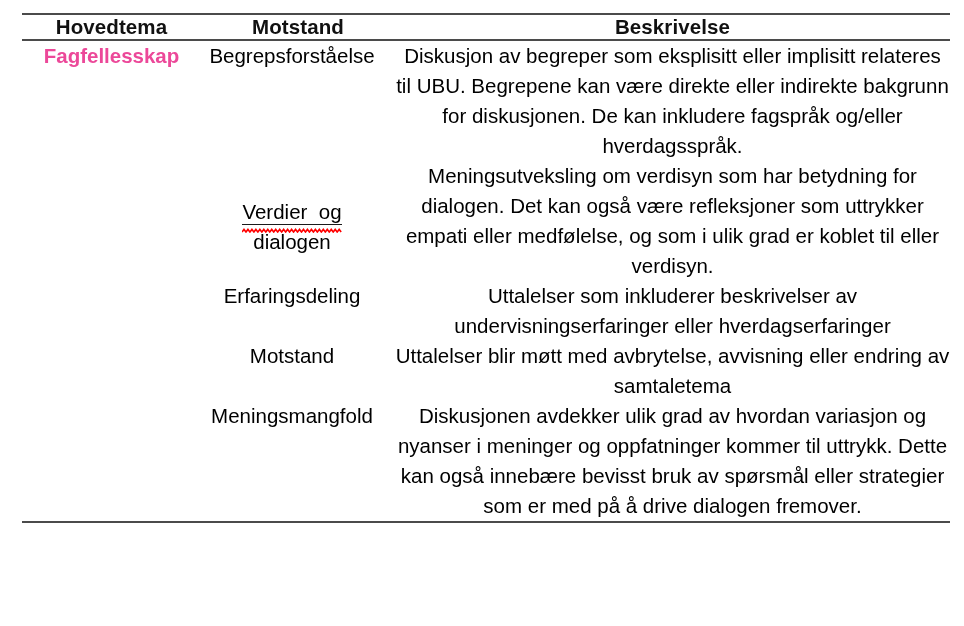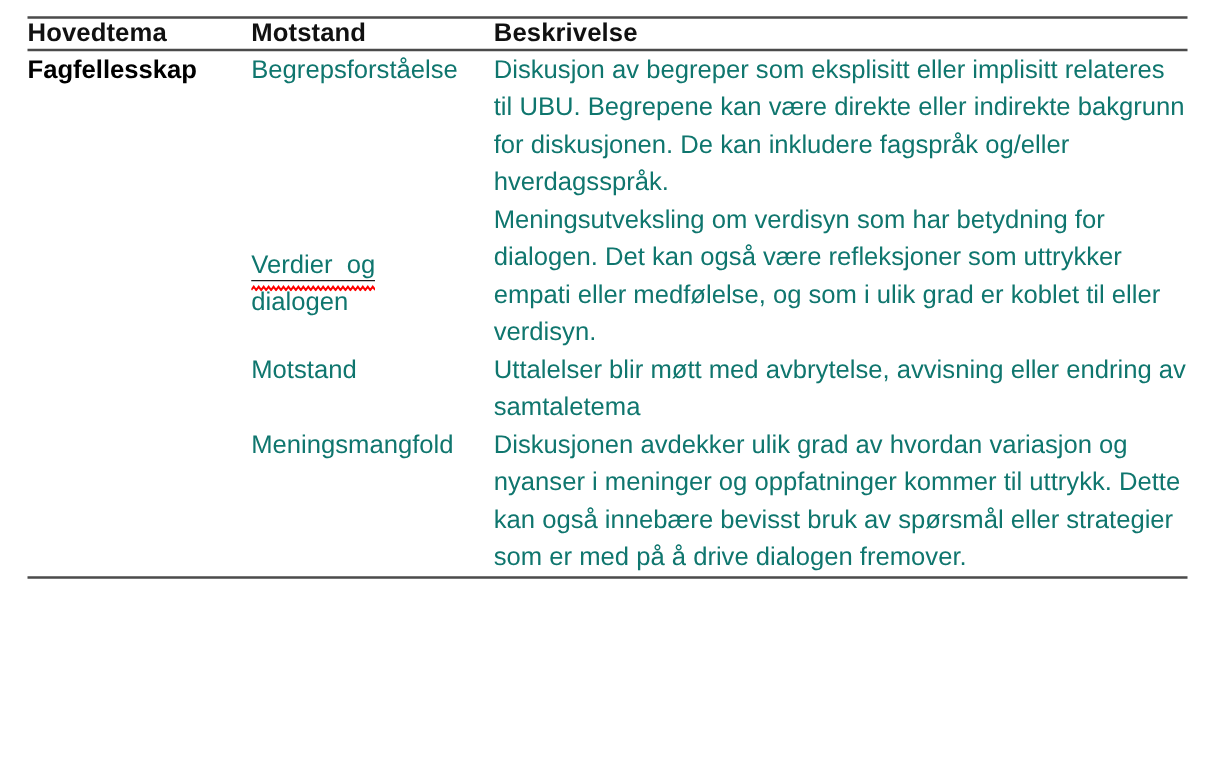--- a/index.html
+++ b/index.html
@@ -36,46 +36,46 @@
     width: 928px;
     border-collapse: collapse;
     table-layout: fixed;
   }
   table.matrix col.c-main { width: 179px; }
   table.matrix col.c-sub  { width: 194px; }
   table.matrix col.c-desc { width: 555px; }
 
   table.matrix th,
   table.matrix td {
-    text-align: left;
+    text-align: center;
     vertical-align: top;
     padding: 0;
     border: none;
   }
 
   
   .hdr-row th {
     font-size: 20.5px;
     font-weight: bold;
     letter-spacing: 0.1px;
     padding-top: 13px;
     padding-bottom: 13px;
     line-height: 24px;
     color: #111111;
   }
 
   
   .body-row td {
     font-size: 20.5px;
     line-height: 30px;
-    color: #0f766e;
+    color: #000000;
   }
   .body-row td.main-cell {
     font-weight: bold;
-    color: #000000;
+    color: #ec4899;
   }
   .body-row td.sub-cell {
     font-weight: normal;
     padding-right: 12px;
   }
   .body-row td.desc-cell {
     font-weight: normal;
     margin-top: 40px;
   }
 
@@ -145,20 +145,25 @@
       </tr>
 
       <tr class="body-row row-gap">
         <td class="main-cell"></td>
         <td class="sub-cell"><span class="squiggle-host"><span class="sub-underline">Verdier  og</span><svg class="squiggle" viewBox="0 0 100 5" preserveAspectRatio="none">
                 <path d="M0 4 L2 1.4 L4 4 L6 1.4 L8 4 L10 1.4 L12 4 L14 1.4 L16 4 L18 1.4 L20 4 L22 1.4 L24 4 L26 1.4 L28 4 L30 1.4 L32 4 L34 1.4 L36 4 L38 1.4 L40 4 L42 1.4 L44 4 L46 1.4 L48 4 L50 1.4 L52 4 L54 1.4 L56 4 L58 1.4 L60 4 L62 1.4 L64 4 L66 1.4 L68 4 L70 1.4 L72 4 L74 1.4 L76 4 L78 1.4 L80 4 L82 1.4 L84 4 L86 1.4 L88 4 L90 1.4 L92 4 L94 1.4 L96 4 L98 1.4 L100 4" fill="none" stroke="#ff0000" stroke-width="1.6"></path>
               </svg></span><br><span>dialogen</span></td>
         <td class="desc-cell">Meningsutveksling om verdisyn som har betydning for dialogen. Det kan også være refleksjoner som uttrykker empati eller medfølelse, og som i ulik grad er koblet til eller verdisyn.</td>
       </tr>
 
+      <tr class="body-row row-gap">
+        <td class="main-cell"></td>
+        <td class="sub-cell">Erfaringsdeling</td>
+        <td class="desc-cell">Uttalelser som inkluderer beskrivelser av undervisningserfaringer eller hverdagserfaringer</td>
+      </tr>
 
 
       <tr class="body-row row-gap">
         <td class="main-cell"></td>
         <td class="sub-cell">Motstand</td>
         <td class="desc-cell">Uttalelser blir møtt med avbrytelse, avvisning eller endring av samtaletema</td>
       </tr>
 
       <tr class="body-row row-gap row-last">
         <td class="main-cell"></td>

